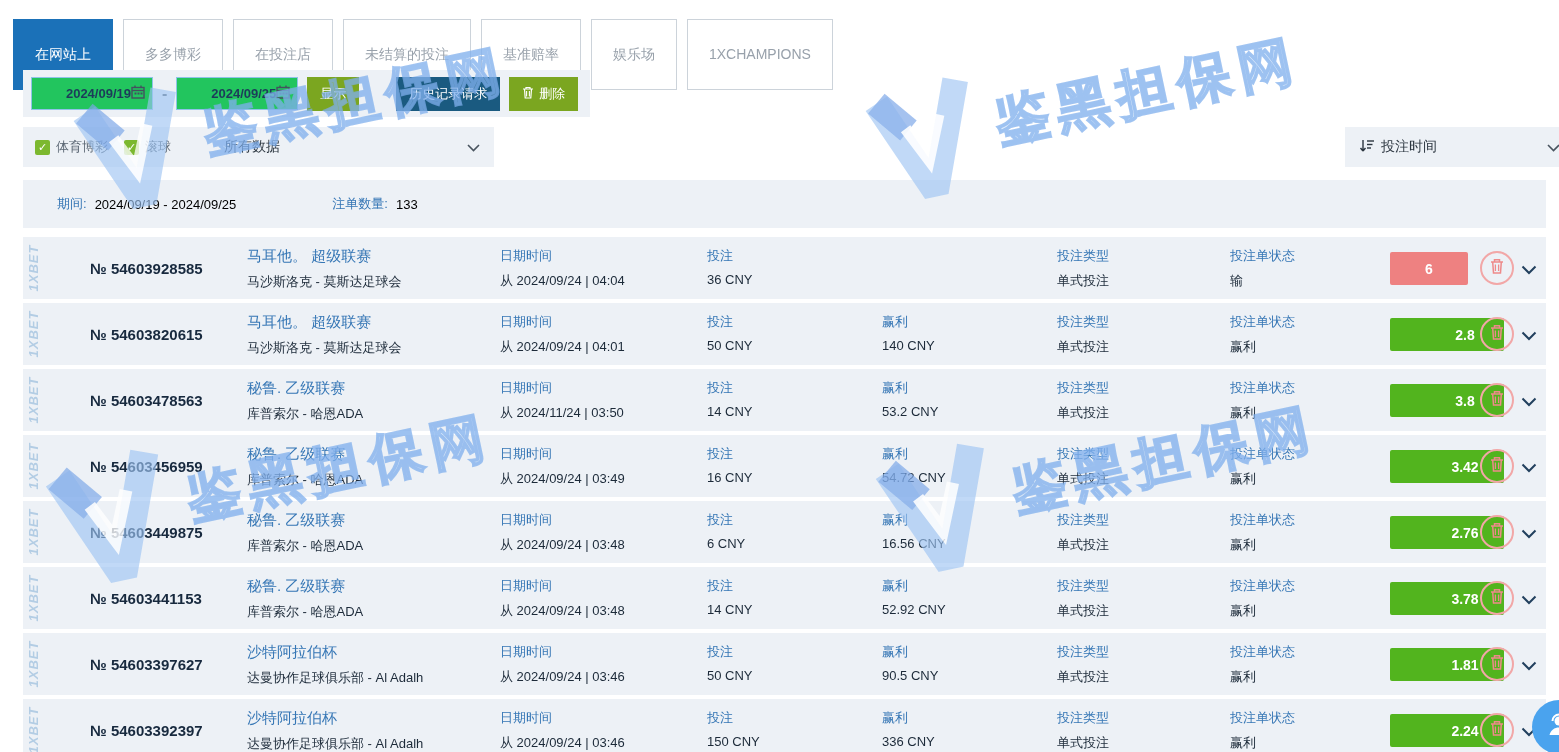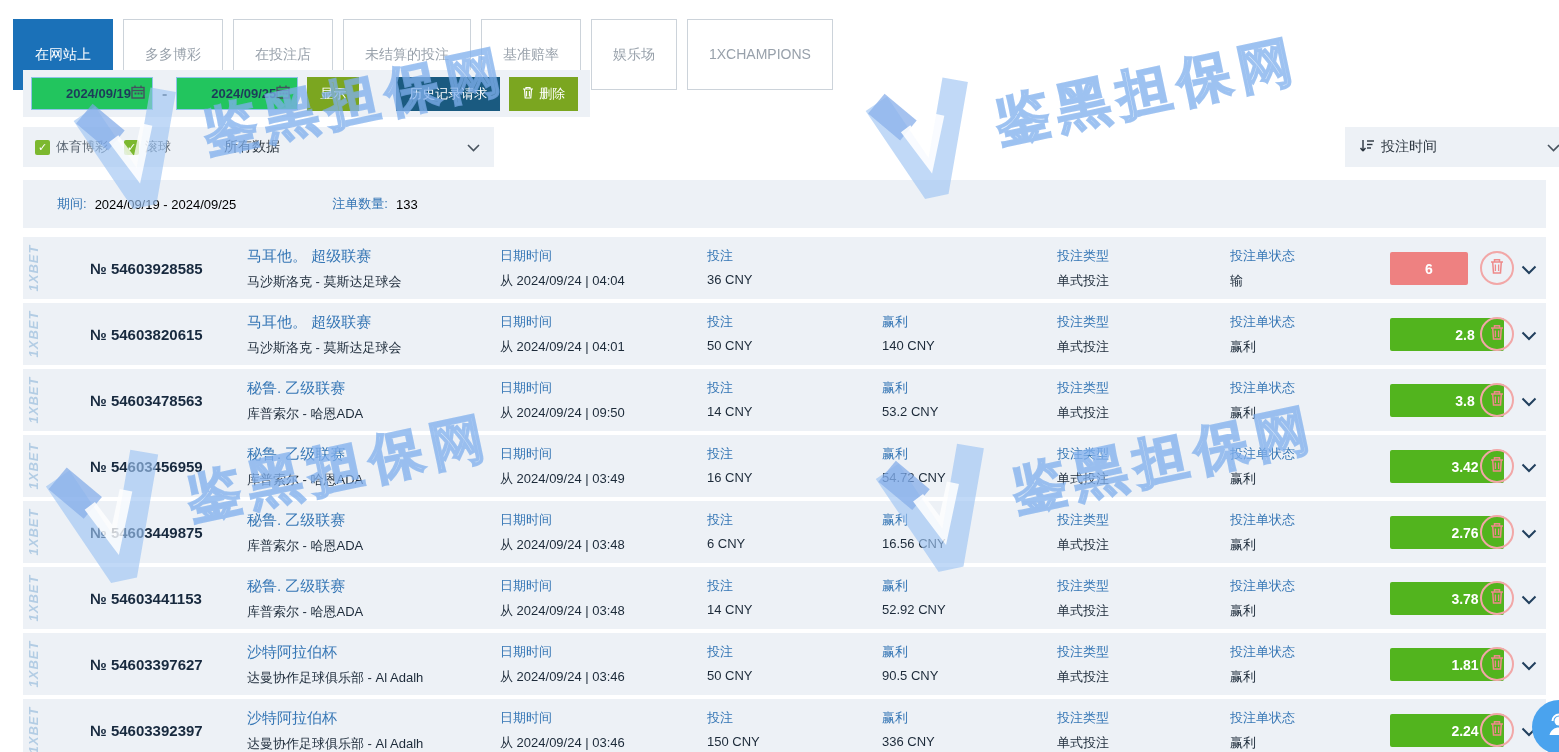--- a/index.html
+++ b/index.html
@@ -275,21 +275,21 @@
   </div>
       <div class="row">
     <div class="row-brand">1XBET</div>
     <div class="cell bet-id">№ 54603478563</div>
     <div class="cell two c-match">
       <div class="league">秘鲁. 乙级联赛</div>
       <div class="teams">库普索尔 - 哈恩ADA</div>
     </div>
     <div class="cell two c-date">
       <div class="lbl">日期时间</div>
-      <div class="val">从 2024/09/24 | 09:50</div>
+      <div class="val">从 2024/11/24 | 03:50</div>
     </div>
     <div class="cell two c-bet">
       <div class="lbl">投注</div>
       <div class="val">14 CNY</div>
     </div>
     <div class="cell two c-win">
       <div class="lbl">赢利</div>
       <div class="val">53.2 CNY</div>
     </div>
     <div class="cell two c-type">

